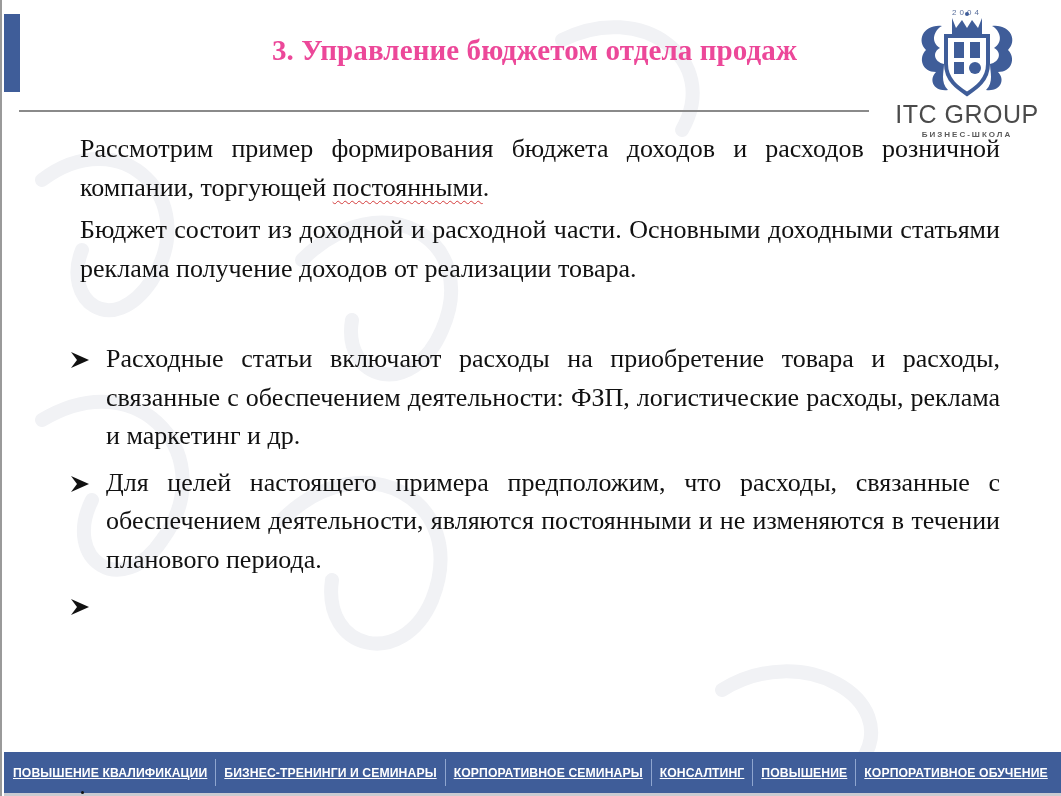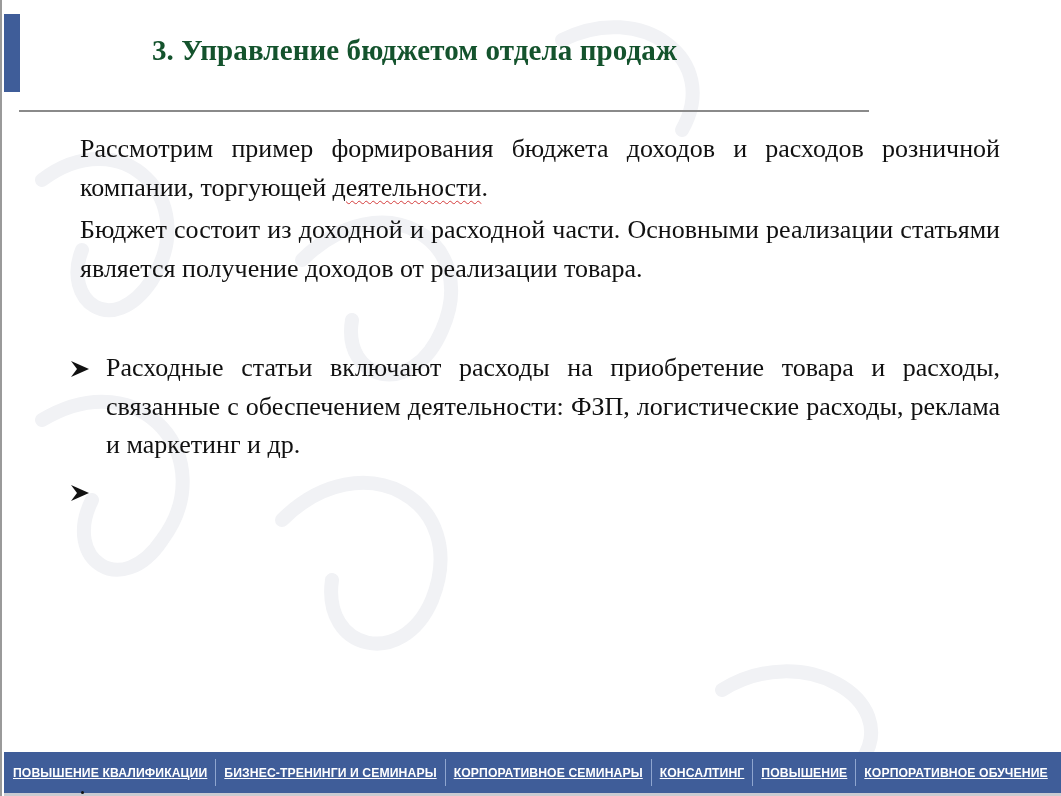--- a/index.html
+++ b/index.html
@@ -6,40 +6,40 @@
   html, body { width: 1061px; height: 796px; overflow: hidden; background: #ffffff; }
   body { position: relative; font-family: "Liberation Serif", "DejaVu Serif", serif; color: #111111; }
 
   .slide { position: absolute; left: 0; top: 0; width: 1061px; height: 796px; background: #ffffff; border-left: 2px solid #9a9a9a; }
 
   
   .watermark { position: absolute; left: 0; top: 0; width: 1061px; height: 796px; pointer-events: none; }
 
   .accent-bar { position: absolute; left: 2px; top: 14px; width: 16px; height: 78px; background: #3f5d99; }
 
-  .title { position: absolute; left: 150px; top: 34px; width: 765px; 
+  .title { position: absolute; left: 150px; top: 34px; width: 765px; text-align: center;
            font-family: "Liberation Serif", "DejaVu Serif", serif; font-weight: bold;
-           font-size: 29px; color: #14532d; letter-spacing: 0.1px; }
+           font-size: 29px; color: #ec4899; letter-spacing: 0.1px; }
 
   .title-rule { position: absolute; left: 17px; top: 110px; width: 850px; height: 2px; background: #8a8a8a; }
 
   .logo { position: absolute; left: 880px; top: 6px; width: 170px; height: 130px; }
   .logo svg { position: absolute; left: 28px; top: 0; }
   .logo-year { position: absolute; left: 0; top: 2px; width: 170px; text-align: center;
                font-family: "Liberation Sans", "DejaVu Sans", sans-serif; font-size: 8px; color: #5a6f9c; letter-spacing: 3px; }
   .logo-name { position: absolute; left: 0; top: 94px; width: 170px; text-align: center;
                font-family: "Liberation Sans", "DejaVu Sans", sans-serif; font-size: 25px; color: #4a4a4a; letter-spacing: 0.5px; }
   .logo-sub { position: absolute; left: 0; top: 124px; width: 170px; text-align: center;
               font-family: "Liberation Sans", "DejaVu Sans", sans-serif; font-weight: bold; font-size: 8px; color: #5a5a5a; letter-spacing: 2px; }
 
   .content { position: absolute; left: 78px; top: 130px; width: 920px; font-size: 26px; line-height: 38.5px; }
   .para { text-align: justify; text-align-last: left; margin-bottom: 4px; }
   .misspelled { text-decoration: underline wavy #d43c3c; text-decoration-thickness: 1px; text-underline-offset: 4px; }
 
-  .bullets { position: absolute; left: 64px; top: 340px; width: 934px; font-size: 26px; line-height: 38.5px; margin-top: 9px; }
+  .bullets { position: absolute; left: 64px; top: 340px; width: 934px; font-size: 26px; line-height: 38.5px; }
   .bullet { position: relative; padding-left: 40px; text-align: justify; text-align-last: left; margin-bottom: 8px; }
   .bullet-icon { position: absolute; left: 4px; top: 11px; width: 20px; height: 18px; }
 
   .footer { position: absolute; left: 2px; top: 752px; width: 1059px; height: 41px; background: #3f5d99;
             display: flex; align-items: center; padding-left: 9px;
             font-family: "Liberation Sans", "DejaVu Sans", sans-serif; font-weight: bold; font-size: 12.2px; color: #ffffff; }
   .footer-item { white-space: nowrap; letter-spacing: 0.1px; text-decoration: underline; }
   .footer-sep { width: 1px; height: 27px; background: #8fa5cf; margin: 0 8px; }
   .footer-shadow { position: absolute; left: 2px; top: 793px; width: 1059px; height: 3px; background: #c9cbd1; }
   .stray-dot { position: absolute; left: 79px; top: 791px; width: 3px; height: 3px; background: #111; border-radius: 50%; }
@@ -58,32 +58,60 @@
       <path d="M560 40 C 640 0, 720 60, 680 130"></path>
       <path d="M720 690 C 800 640, 900 700, 860 760"></path>
     </g>
   </svg>
 
   <div class="accent-bar"></div>
 
   <div class="title">3. Управление бюджетом отдела продаж</div>
   <div class="title-rule"></div>
 
+  <div class="logo">
+    <div class="logo-year">2004</div>
+    <svg width="114" height="94" viewBox="0 0 114 94">
+      <g fill="#3f5d99">
+
+        <path d="M42 12 L46 22 L52 14 L57 22 L62 14 L68 22 L72 12 L72 28 L42 28 Z"></path>
+        <circle cx="57" cy="8" r="2"></circle>
+
+        <path d="M36 30 L78 30 L78 58 C78 74, 66 82, 57 88 C48 82, 36 74, 36 58 Z" fill="none" stroke="#3f5d99" stroke-width="4"></path>
+        <rect x="44" y="36" width="10" height="16"></rect>
+        <rect x="60" y="36" width="10" height="16"></rect>
+        <rect x="44" y="56" width="10" height="12"></rect>
+        <circle cx="65" cy="62" r="6"></circle>
+
+        <path d="M32 20 C 14 18, 6 34, 16 44 C 8 52, 12 66, 26 66 C 18 74, 24 86, 38 84 C 30 76, 34 66, 34 58 C 24 56, 22 46, 30 42 C 20 36, 24 24, 32 20 Z"></path>
+
+        <path d="M82 20 C 100 18, 108 34, 98 44 C 106 52, 102 66, 88 66 C 96 74, 90 86, 76 84 C 84 76, 80 66, 80 58 C 90 56, 92 46, 84 42 C 94 36, 90 24, 82 20 Z"></path>
+      </g>
+    </svg>
+    <div class="logo-name">ITC GROUP</div>
+    <div class="logo-sub">БИЗНЕС-ШКОЛА</div>
+  </div>
 
   <div class="content">
-    <p class="para"><span>Рассмотрим пример формирования бюджета доходов и расходов розничной компании, торгующей </span><span class="misspelled">деятельности</span><span>.</span></p>
-    <p class="para">Бюджет состоит из доходной и расходной части. Основными реализации статьями является получение доходов от реализации товара.</p>
+    <p class="para"><span>Рассмотрим пример формирования бюджета доходов и расходов розничной компании, торгующей </span><span class="misspelled">постоянными</span><span>.</span></p>
+    <p class="para">Бюджет состоит из доходной и расходной части. Основными доходными статьями реклама получение доходов от реализации товара.</p>
   </div>
 
   <div class="bullets">
     <div class="bullet">
       <svg class="bullet-icon" viewBox="0 0 20 18">
           <path d="M1 1 L19 9 L1 17 L7 9 Z" fill="#111"></path>
         </svg>
       <span>Расходные статьи включают расходы на приобретение товара и расходы, связанные с обеспечением деятельности: ФЗП, логистические расходы, реклама и маркетинг и др.</span>
+    </div>
+    <div class="bullet">
+      <svg class="bullet-icon" viewBox="0 0 20 18">
+          <path d="M1 1 L19 9 L1 17 L7 9 Z" fill="#111"></path>
+        </svg>
+      <span>Для целей настоящего примера предположим, что расходы, связанные с обеспечением деятельности, являются постоянными и не изменяются в течении планового периода.</span>
     </div>
     <div class="bullet">
       <svg class="bullet-icon" viewBox="0 0 20 18">
           <path d="M1 1 L19 9 L1 17 L7 9 Z" fill="#111"></path>
         </svg>
     </div>
   </div>
 
   <div class="footer">
     <span class="footer-item">ПОВЫШЕНИЕ КВАЛИФИКАЦИИ</span>

